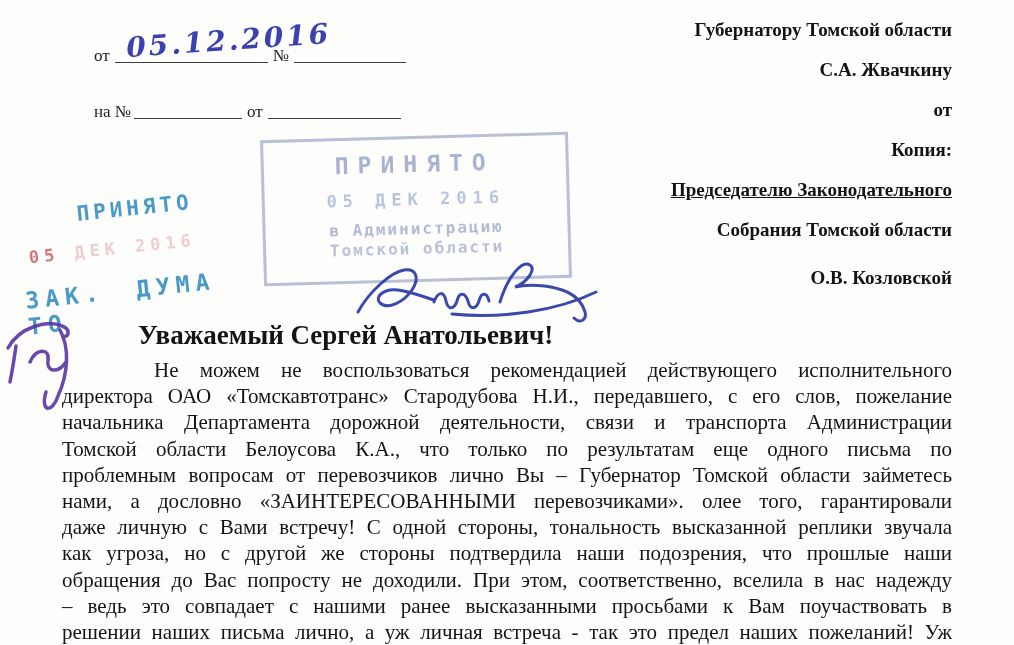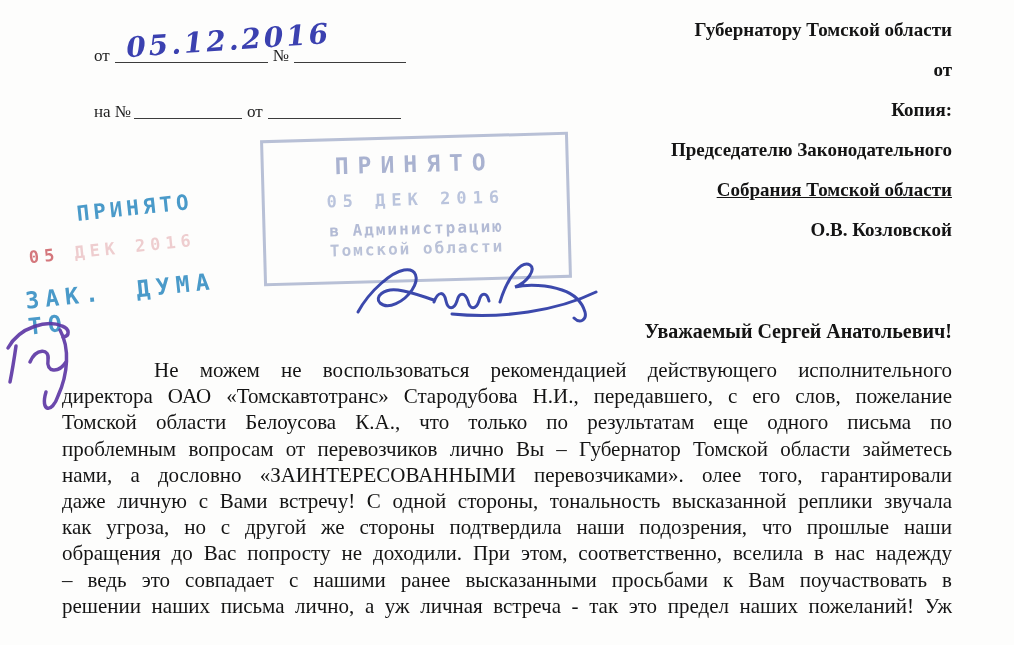--- a/index.html
+++ b/index.html
@@ -43,22 +43,22 @@
   }
   .stamp-duma .d-title{margin-left:60px; font-size:21px; letter-spacing:4px;}
   .stamp-duma .d-date{margin-left:8px; margin-top:16px; font-size:17px; letter-spacing:5px; color:#d4777c;}
   .stamp-duma .d-date .faded{opacity:0.35;}
   .stamp-duma .d-org{margin-top:20px; font-size:23px; letter-spacing:6px; word-spacing:12px;}
   
   .sig{position:absolute; left:352px; top:256px;}
   .initials{position:absolute; left:0px; top:316px;}
   
   .salutation{
-    position:absolute; left:62px; top:320px; width:890px; padding-left:66px;
-    box-sizing:border-box; text-align:right; font-weight:bold; font-size:20px;
+    position:absolute; left:72px; top:320px; width:890px; padding-left:66px;
+    box-sizing:border-box; text-align:left; font-weight:bold; font-size:27px;
   }
   .body-block{position:absolute; left:62px; top:357px; width:890px;}
   .body-line{
     font-size:21px; line-height:26.2px;
     text-align:justify; text-align-last:justify; white-space:nowrap; white-space:normal;
   }
   .body-line.first{text-indent:92px;}
 </style>
 </head>
 <body>
@@ -71,20 +71,21 @@
   <span class="form-label" style="left:273px; top:46px;">№</span>
   <span class="uline" style="left:294px; top:62px; width:112px;"></span>
 
   <span class="form-label" style="left:94px; top:102px;">на №</span>
   <span class="uline" style="left:134px; top:118px; width:108px;"></span>
   <span class="form-label" style="left:247px; top:102px;">от</span>
   <span class="uline" style="left:268px; top:118px; width:133px;"></span>
 
   <div class="recipient">
     <div class="rline">Губернатору Томской области</div>
+    <div class="rline">С.А. Жвачкину</div>
     <div class="rline">от</div>
     <div class="rline">Копия:</div>
     <div class="rline">Председателю Законодательного</div>
     <div class="rline">Собрания Томской области</div>
     <div class="rline">О.В. Козловской</div>
   </div>
 
   <div class="stamp-admin">
     <div class="s-title">ПРИНЯТО</div>
     <div class="s-date">05 ДЕК 2016</div>
@@ -114,20 +115,21 @@
       <path d="M30,46 C36,32 50,32 48,44 C46,56 58,58 66,46"></path>
       <path d="M60,14 C70,32 68,58 58,80 C52,98 40,96 46,76"></path>
     </g>
   </svg>
 
   <div class="salutation">Уважаемый Сергей Анатольевич!</div>
 
   <div class="body-block">
     <div class="body-line first">Не можем не воспользоваться рекомендацией действующего исполнительного</div>
     <div class="body-line">директора ОАО «Томскавтотранс» Стародубова Н.И., передавшего, с его слов, пожелание</div>
+    <div class="body-line">начальника Департамента дорожной деятельности, связи и транспорта Администрации</div>
     <div class="body-line">Томской области Белоусова К.А., что только по результатам еще одного письма по</div>
     <div class="body-line">проблемным вопросам от перевозчиков лично Вы – Губернатор Томской области займетесь</div>
     <div class="body-line">нами, а дословно «ЗАИНТЕРЕСОВАННЫМИ перевозчиками». олее того, гарантировали</div>
     <div class="body-line">даже личную с Вами встречу! С одной стороны, тональность высказанной реплики звучала</div>
     <div class="body-line">как угроза, но с другой же стороны подтвердила наши подозрения, что прошлые наши</div>
     <div class="body-line">обращения до Вас попросту не доходили. При этом, соответственно, вселила в нас надежду</div>
     <div class="body-line">– ведь это совпадает с нашими ранее высказанными просьбами к Вам поучаствовать в</div>
     <div class="body-line">решении наших письма лично, а уж личная встреча - так это предел наших пожеланий! Уж</div>
   </div>
 

